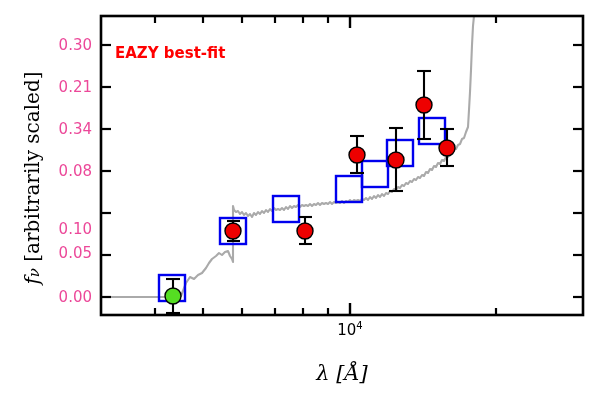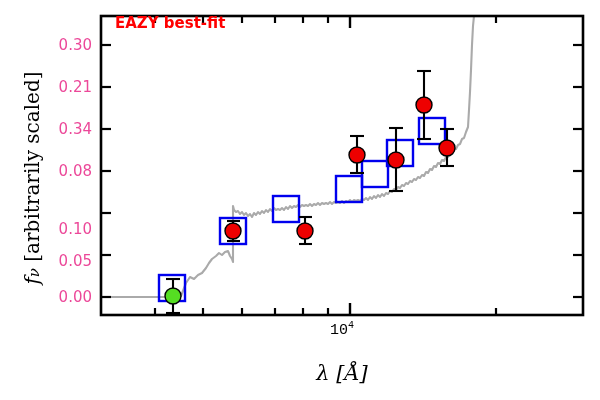--- a/index.html
+++ b/index.html
@@ -160,34 +160,34 @@
       <line x1="303" y1="16" x2="303" y2="23"></line>
       <line x1="328" y1="16" x2="328" y2="23"></line>
       <line x1="496" y1="16" x2="496" y2="23"></line>
     </g>
     <g stroke="#000000" stroke-width="2.4">
       <line x1="350" y1="16" x2="350" y2="28"></line>
     </g>
   </svg>
 
   <div class="ticklab" style="left:40px;top:288px;width:52px;">0.00</div>
-  <div class="ticklab" style="left:40px;top:252px;width:52px;">0.05</div>
+  <div class="ticklab" style="left:40px;top:244px;width:52px;">0.05</div>
   <div class="ticklab" style="left:40px;top:204px;width:52px;margin-top:16px;">0.10</div>
   <div class="ticklab" style="left:40px;top:162px;width:52px;">0.08</div>
   <div class="ticklab" style="left:40px;top:120px;width:52px;">0.34</div>
   <div class="ticklab" style="left:40px;top:78px;width:52px;">0.21</div>
   <div class="ticklab" style="left:40px;top:36px;width:52px;">0.30</div>
 
-  <div class="xticklab" style="left:312px;top:320px;width:60px;font-family:Liberation Mono, monospace;">10<sup>4</sup></div>
+  <div class="xticklab" style="left:320px;top:320px;width:60px;">10<sup>4</sup></div>
 
   <div class="xlabel">
     <span style="font-style:italic;">λ</span>
     <span class="up">[</span><span style="font-style:italic;">Å</span><span class="up">]</span>
   </div>
 
   <div class="ylabel">
     <span style="font-style:italic;">f</span><span style="font-style:italic;font-size:15px;">ν</span>
     <span class="up"> [arbitrarily scaled]</span>
   </div>
 
-  <div class="annot" style="left:115px;top:14px;color:#ff0000;">EAZY best-fit</div>
+  <div class="annot" style="left:115px;top:44px;color:#ff0000;">EAZY best-fit</div>
 
 </div>
 
 </body></html>

